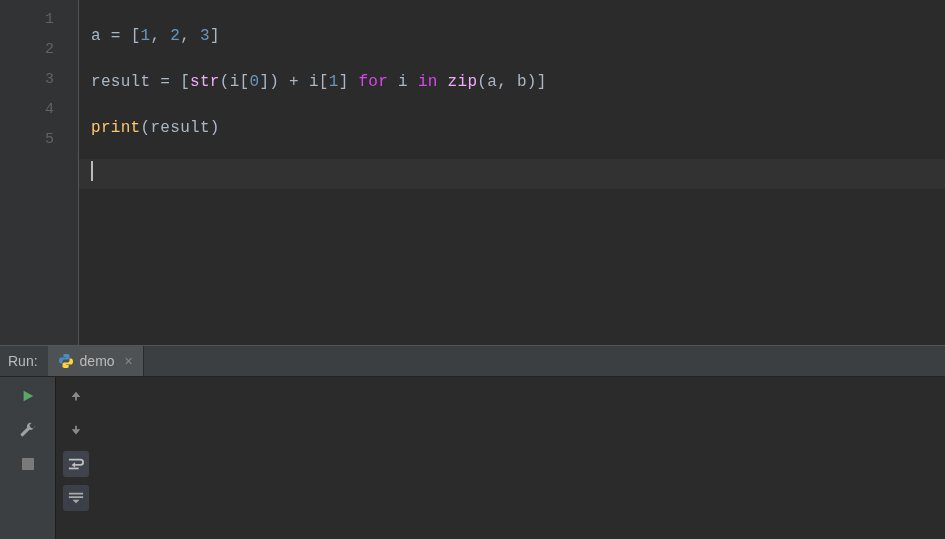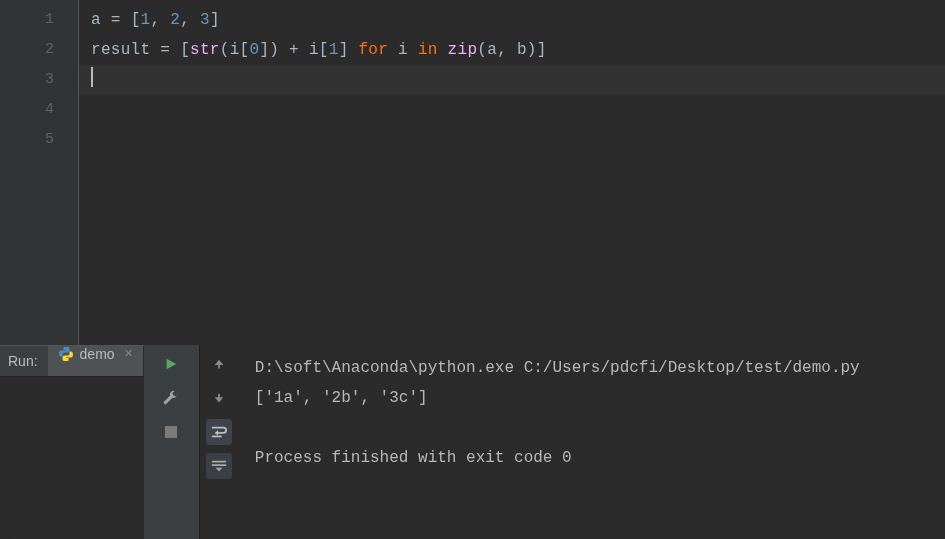--- a/index.html
+++ b/index.html
@@ -42,66 +42,68 @@
     background: #2b2b2b;
   }
   .code-line {
     height: 30px;
     line-height: 30px;
     padding-left: 12px;
     white-space: pre;
     font-size: 16px;
     letter-spacing: 0.3px;
     position: relative;
+    margin-top: 16px;
   }
   .code-line.current {
     background: #323232;
   }
   .caret {
     display: inline-block;
     width: 1.5px;
     height: 20px;
     background: #bbb;
     vertical-align: -3px;
     margin-left: 0;
   }
   .t-var { color: #a9b7c6; }
   .t-op  { color: #a9b7c6; }
   .t-br  { color: #a9b7c6; }
   .t-num { color: #6897bb; }
   .t-str { color: #6a8759; }
-  .t-kw  { color: #f97316; }
+  .t-kw  { color: #d946ef; }
   .t-bfn { color: #f0abfc; }
   .t-fn  { color: #ffc66d; }
 
   
   .run-window {
     height: 194px;
     display: flex;
+    flex-direction: column;
     background: #2b2b2b;
     border-radius: 12px;
   }
   .run-header {
     height: 32px;
     background: #3c3f41;
     border-top: 1px solid #555;
     border-bottom: 1px solid #232323;
     display: flex;
     align-items: center;
     font-family: "Segoe UI", Arial, sans-serif;
     font-size: 14px;
     color: #bbb;
   }
   .run-title {
     padding: 0 10px 0 8px;
   }
   .run-tab {
     height: 100%;
     display: flex;
-    align-items: flex-start;
+    align-items: center;
     gap: 6px;
     padding: 0 10px;
     background: #4e5254;
     border-right: 1px solid #2b2b2b;
     color: #bbb;
   }
   .py-icon { width: 16px; height: 16px; }
   .close-x {
     color: #888;
     font-size: 14px;
@@ -168,20 +170,21 @@
   <div class="gutter" id="gutter">
       <div class="ln">1</div>
       <div class="ln">2</div>
       <div class="ln">3</div>
       <div class="ln">4</div>
       <div class="ln">5</div>
     </div>
   <div class="code-scroll" id="code">
       <div class="code-line"><span class="t-var">a</span><span class="t-op"> = </span><span class="t-br">[</span><span class="t-num">1</span><span class="t-op">, </span><span class="t-num">2</span><span class="t-op">, </span><span class="t-num">3</span><span class="t-br">]</span></div>
       <div class="code-line"><span class="t-var">result</span><span class="t-op"> = </span><span class="t-br">[</span><span class="t-bfn">str</span><span class="t-br">(</span><span class="t-var">i</span><span class="t-br">[</span><span class="t-num">0</span><span class="t-br">]</span><span class="t-br">)</span><span class="t-op"> + </span><span class="t-var">i</span><span class="t-br">[</span><span class="t-num">1</span><span class="t-br">]</span><span class="t-op"> </span><span class="t-kw">for</span><span class="t-op"> </span><span class="t-var">i</span><span class="t-op"> </span><span class="t-kw">in</span><span class="t-op"> </span><span class="t-bfn">zip</span><span class="t-br">(</span><span class="t-var">a</span><span class="t-op">, </span><span class="t-var">b</span><span class="t-br">)</span><span class="t-br">]</span></div>
+      <div class="code-line"><span class="t-fn">print</span><span class="t-br">(</span><span class="t-var">result</span><span class="t-br">)</span></div>
       <div class="code-line current"><span class="caret"></span></div>
     </div>
 </div>
 
 <div class="run-window">
   <div class="run-header">
     <span class="run-title">Run:</span>
     <div class="run-tab">
       <span class="py-icon">
         <svg viewBox="0 0 32 32" width="16" height="16">
@@ -232,18 +235,14 @@
           </svg>
       </div>
       <div class="btn bg" style="opacity:.85">
         <svg width="16" height="14" viewBox="0 0 18 14">
             <path stroke="#bfbfbf" stroke-width="2" d="M1 2h16M1 6h16"></path>
             <path fill="#bfbfbf" d="M9 13l-4-4h8z"></path>
           </svg>
       </div>
     </div>
 
-    <div class="console" id="console">D:\soft\Anaconda\python.exe C:/Users/pdcfi/Desktop/test/demo.py
-['1a', '2b', '3c']
-
-Process finished with exit code 0</div>
   </div>
 </div>
 
 </body></html>

